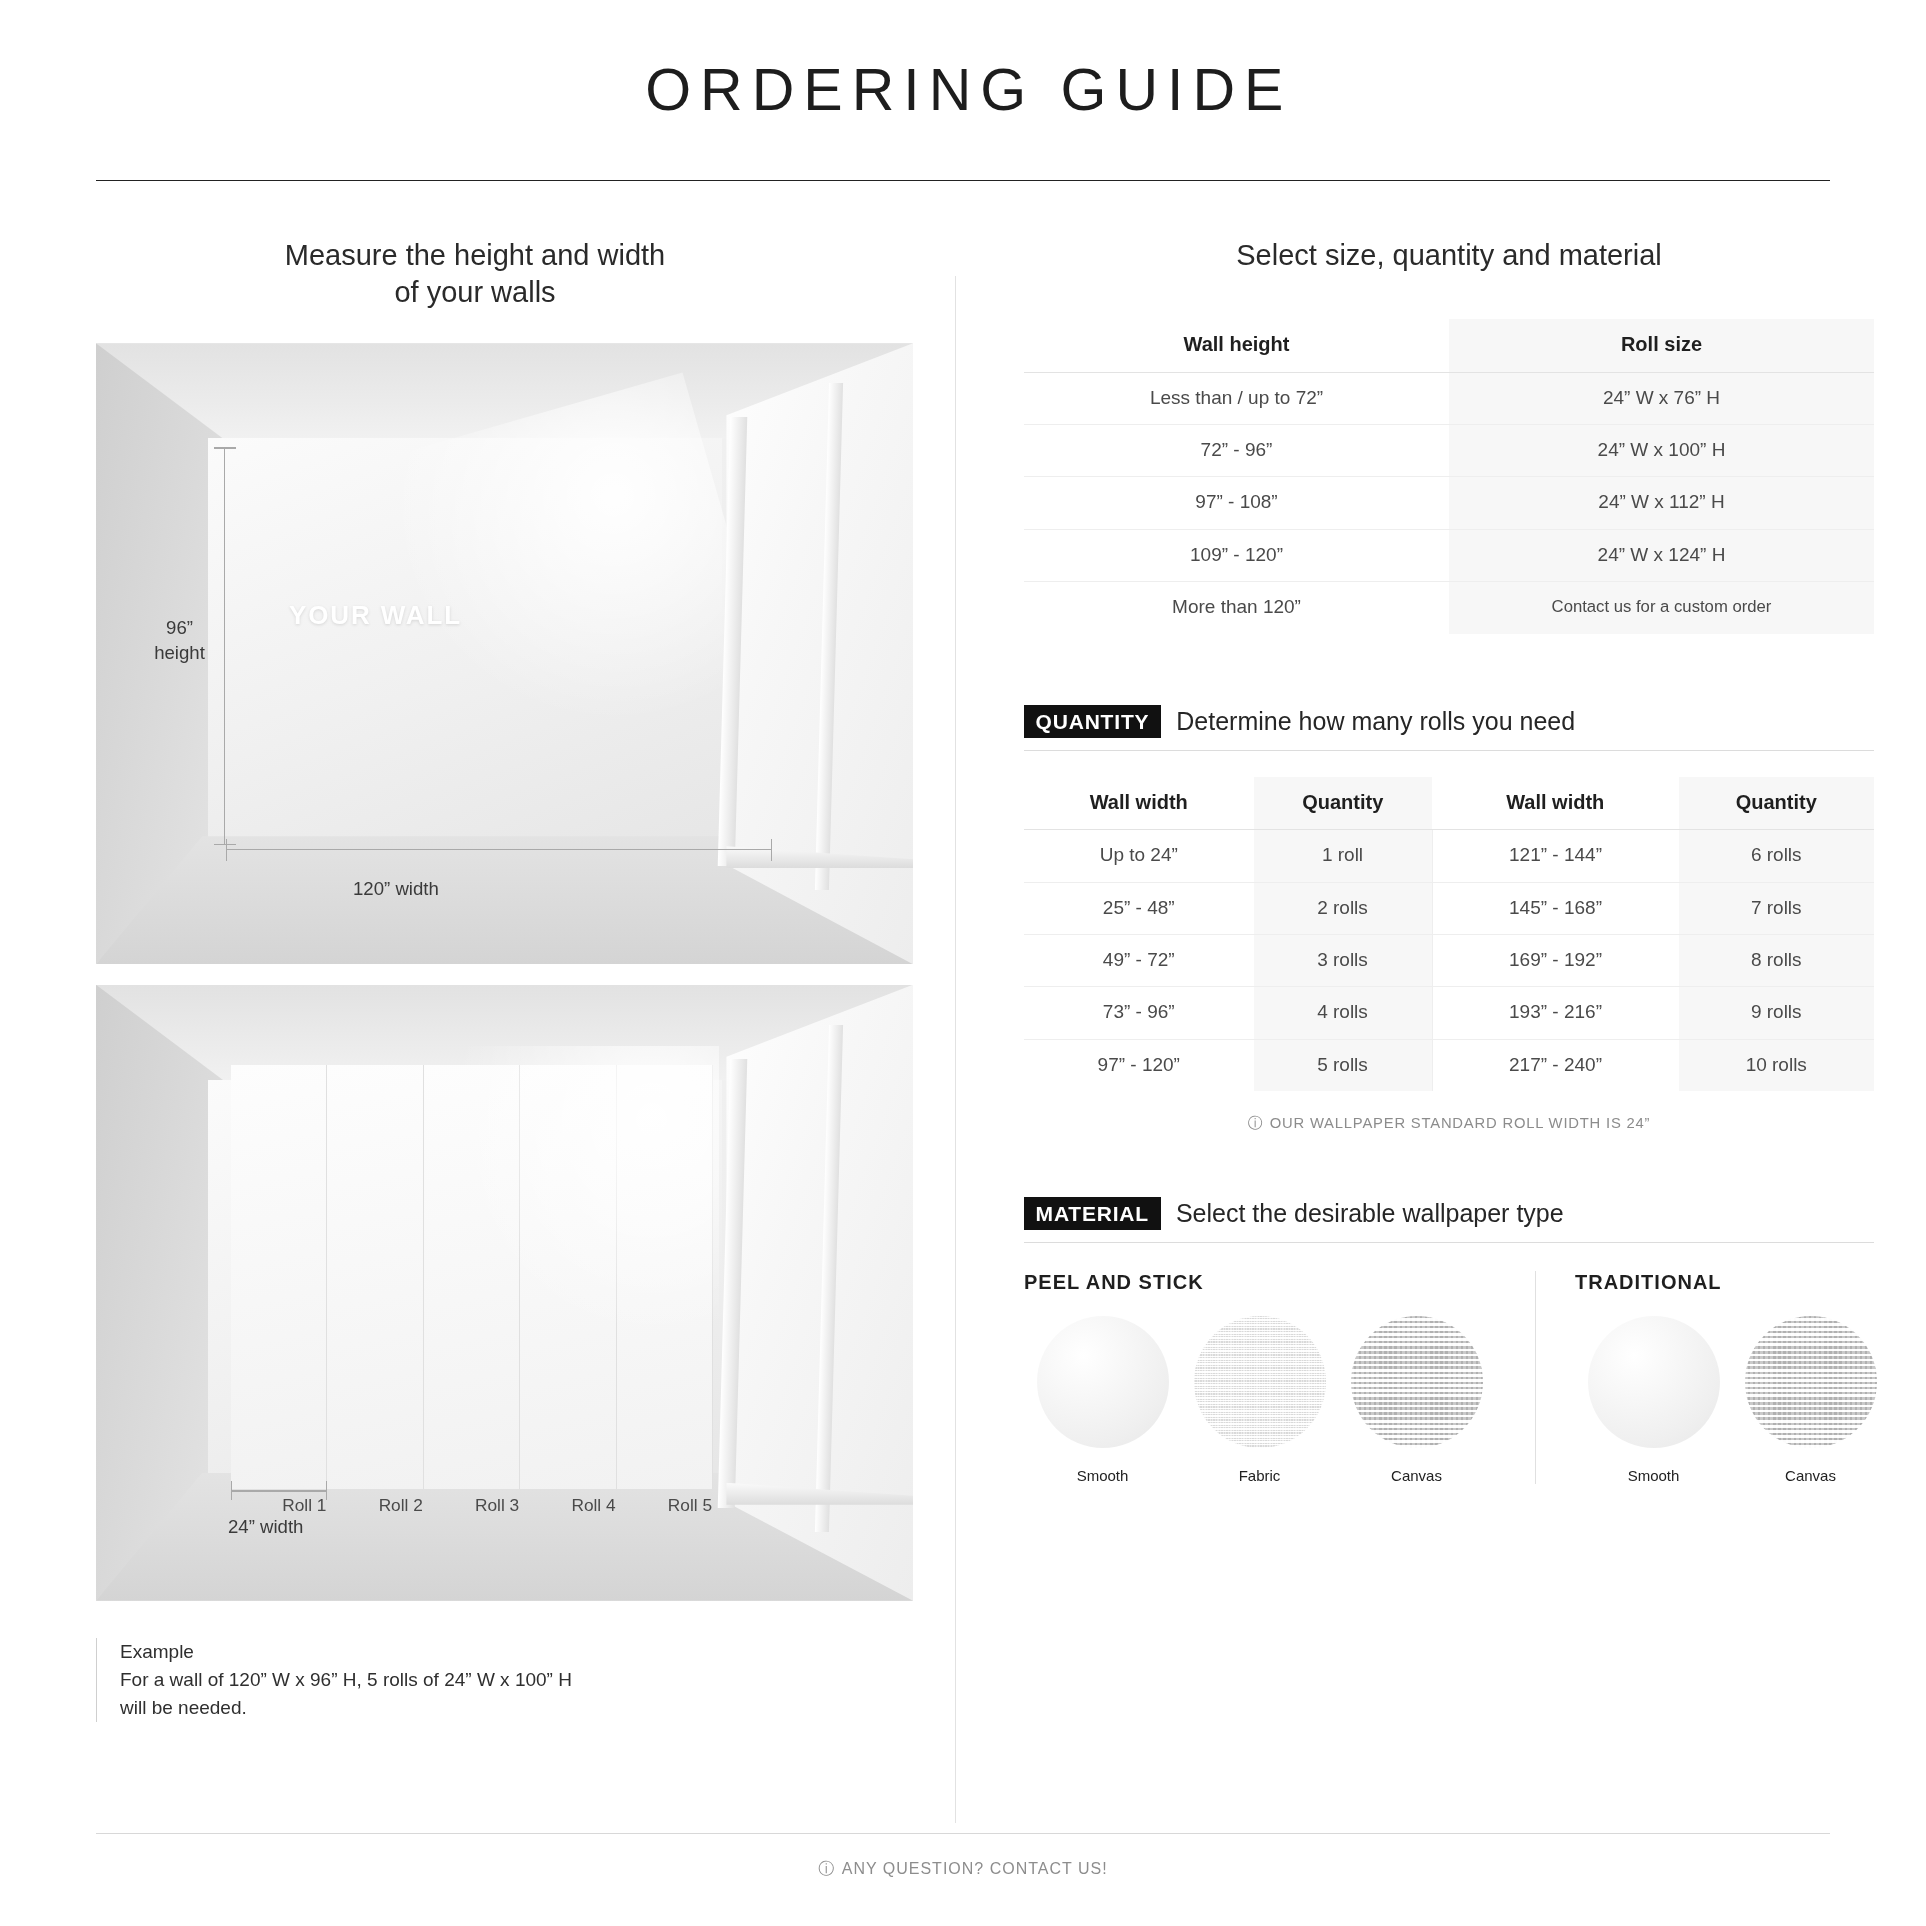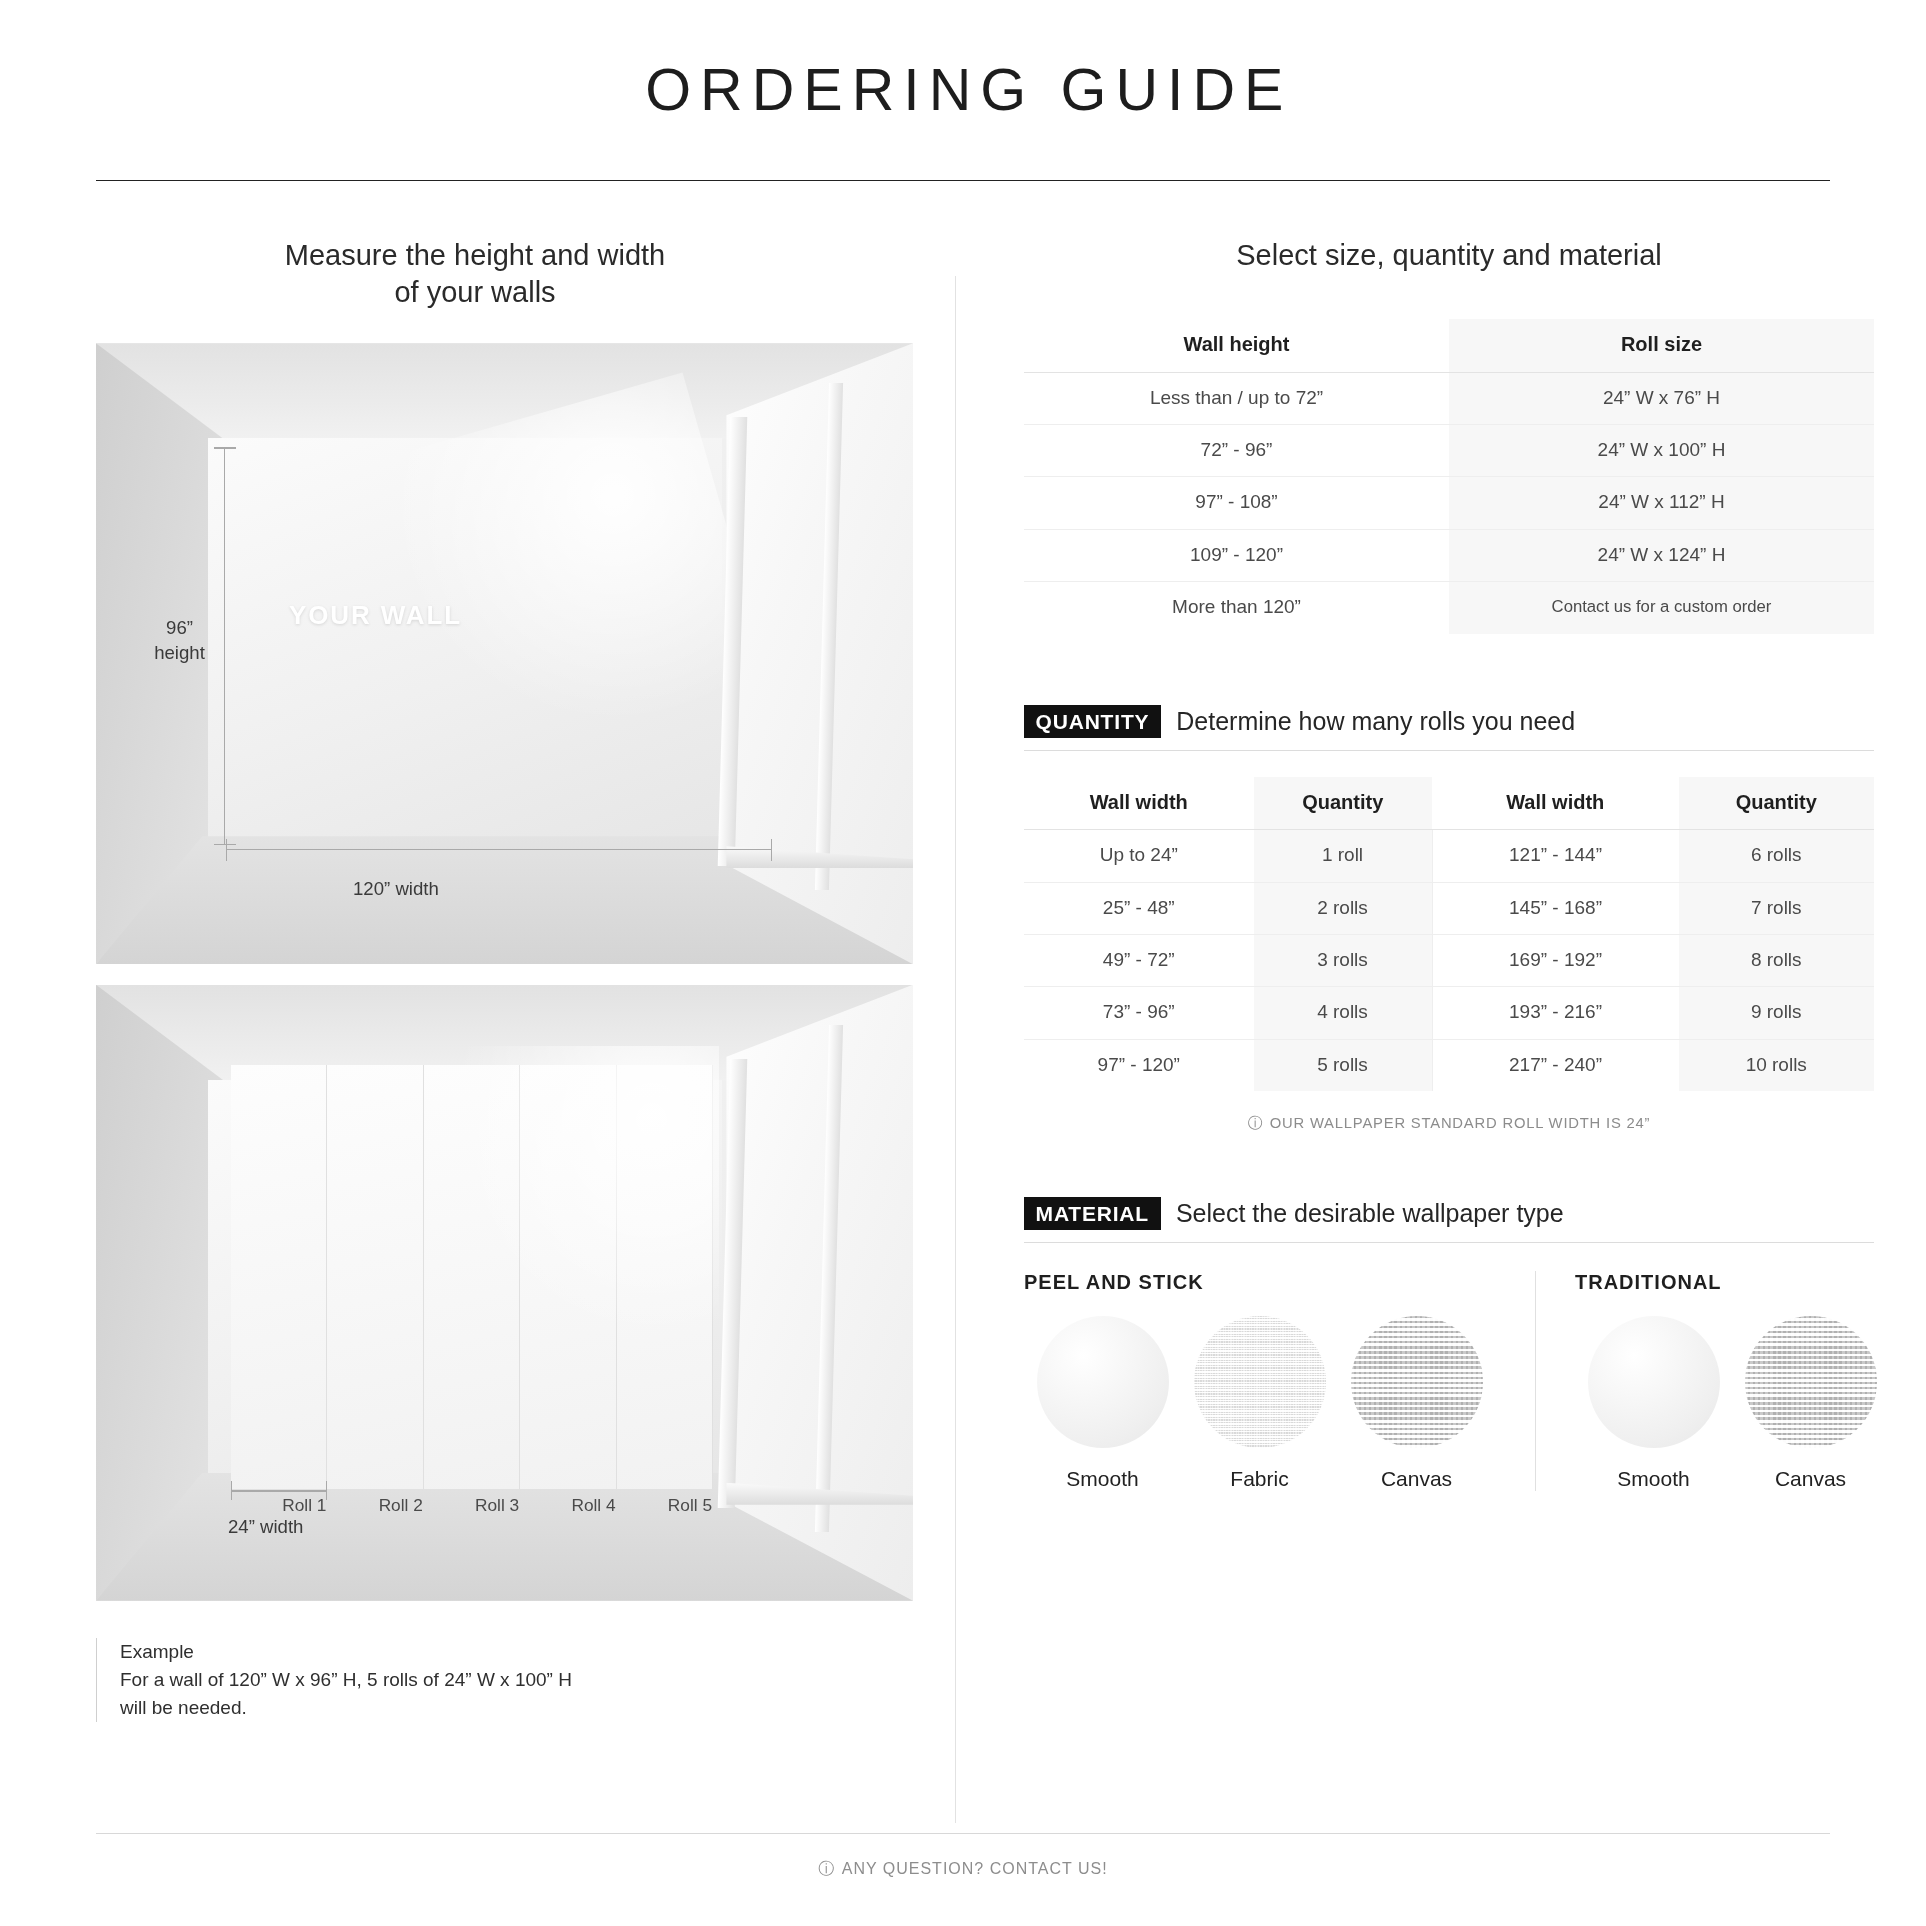--- a/index.html
+++ b/index.html
@@ -256,21 +256,21 @@
     background-image:
       repeating-linear-gradient(0deg, rgba(255,255,255,.95) 0 1.3px, rgba(200,200,200,.35) 1.3px 2.6px),
       repeating-linear-gradient(90deg, rgba(255,255,255,.9) 0 1.3px, rgba(200,200,200,.3) 1.3px 2.6px);
   }
   .sw-canvas {
     background-color:#e9e9e9;
     background-image:
       repeating-linear-gradient(0deg, rgba(255,255,255,.95) 0 2.6px, rgba(160,160,160,.55) 2.6px 5.1px),
       repeating-linear-gradient(90deg, rgba(255,255,255,.85) 0 2.6px, rgba(160,160,160,.5) 2.6px 5.1px);
   }
-  .mat-label { margin-top: 19px; font-size: 21px; color:#222; }
+  .mat-label { margin-top: 19px; font-size: 15px; color:#222; }
 </style>
 </head>
 <body>
 
 <div class="page">
 
   <div class="title">ORDERING GUIDE</div>
   <div class="title-rule"></div>
 
   <div class="cols">

